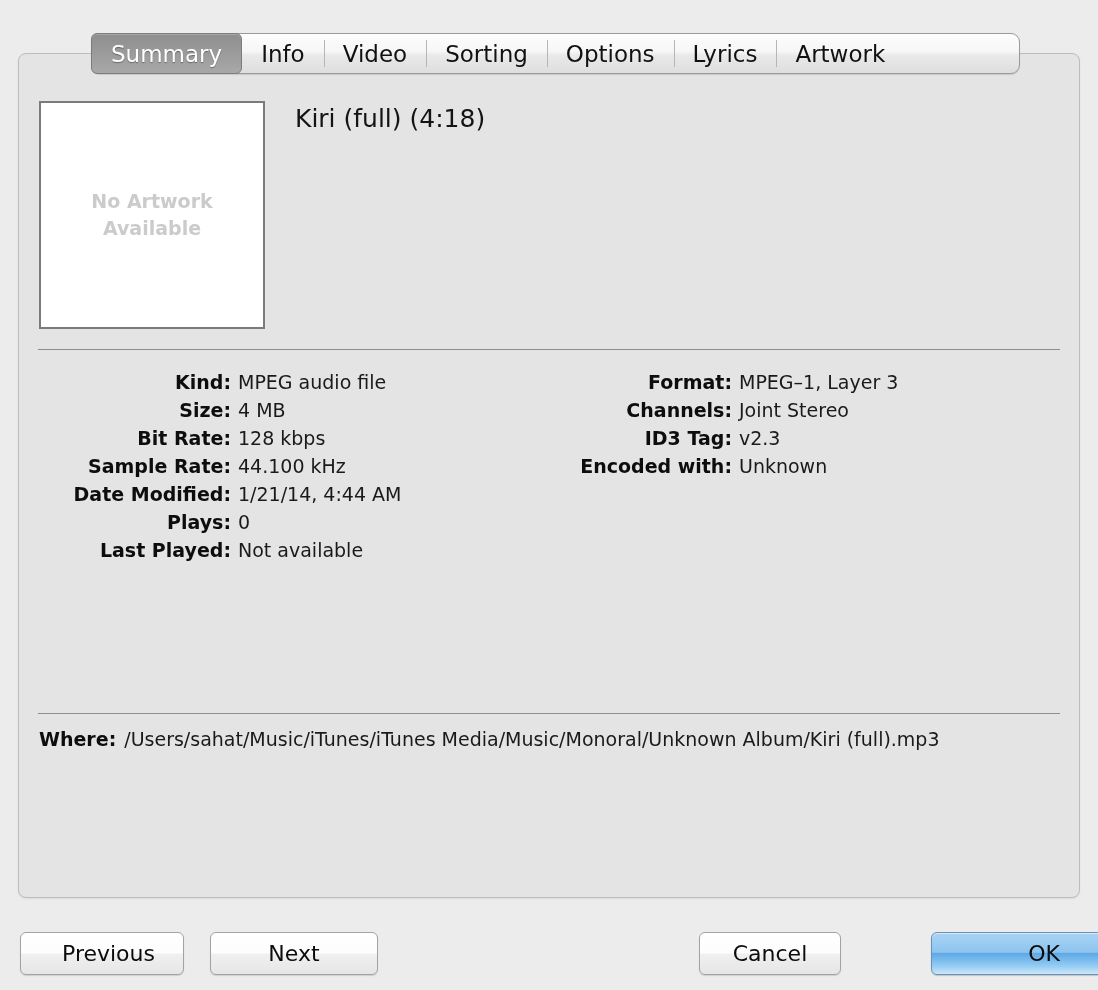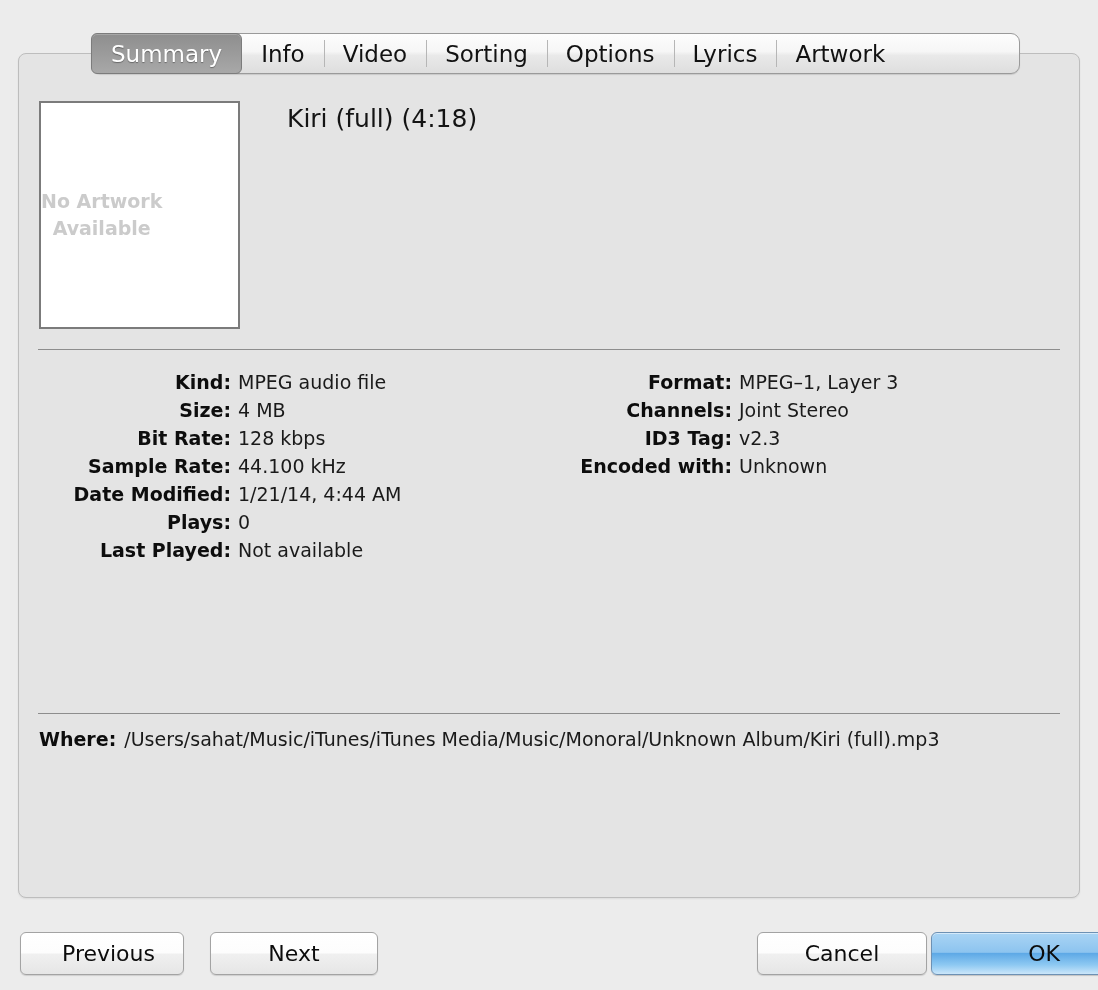--- a/index.html
+++ b/index.html
@@ -83,40 +83,40 @@
     position: absolute;
     left: 20px;
     top: 47px;
     right: 20px;
     height: 232px;
   }
   .artwork {
     position: absolute;
     left: 0;
     top: 0;
-    width: 201px;
+    width: 226px;
     height: 228px;
     background: #ffffff;
     border: 2px solid #7b7b7b;
     box-sizing: border-box;
     display: flex;
     align-items: center;
-    justify-content: flex-start;
+    justify-content: center;
   }
   .artwork-text {
     color: #cbcbcb;
     font-size: 19px;
     font-weight: bold;
     text-align: center;
     line-height: 1.42;
     user-select: none;
   }
   .titles {
     position: absolute;
-    left: 248px;
+    left: 256px;
     top: 2px;
   }
   .track-title {
     font-size: 25px;
     color: #141414;
     line-height: 1.30;
     white-space: nowrap;
   }
   .track-artist {
     font-size: 25px;
@@ -219,21 +219,21 @@
     align-items: center;
     justify-content: center;
     font-size: 22px;
     color: #0c0c0c;
     cursor: default;
     box-shadow: 0 1px 1px rgba(0,0,0,0.13);
     user-select: none;
   }
   .btn-previous { left: 20px; width: 164px; padding-left: 13px; }
   .btn-next     { left: 210px; width: 168px; }
-  .btn-cancel   { left: 757px; width: 170px; }
+  .btn-cancel   { left: 699px; width: 142px; }
   .btn-ok {
     left: 931px;
     width: 194px;
     border: 1px solid #6d91b4;
     background: linear-gradient(to bottom, #a9d4f4 0%, #8dc4ef 47%, #5ea9e6 50%, #8ec9f2 78%, #cbe6fa 100%);
     box-shadow: 0 1px 1px rgba(0,0,0,0.18), inset 0 1px 0 rgba(255,255,255,0.5);
     padding-left: 32px;
   }
 </style>
 </head>

